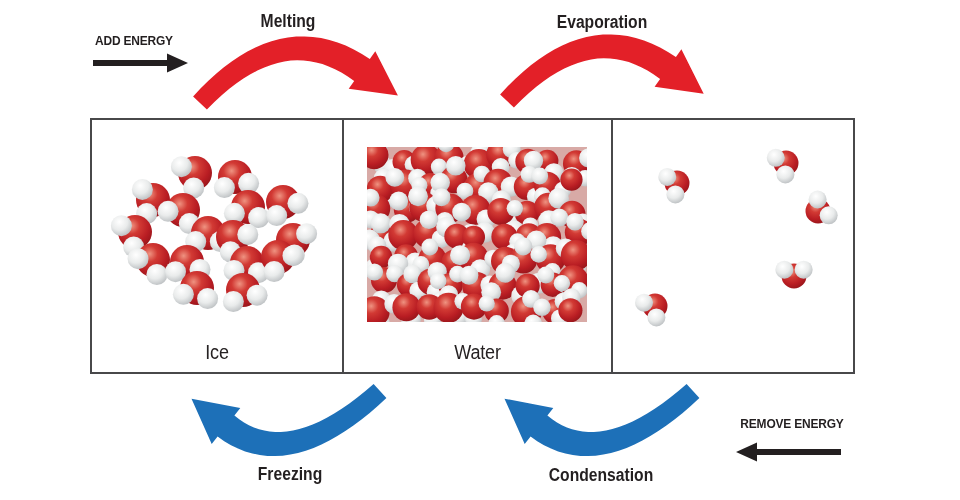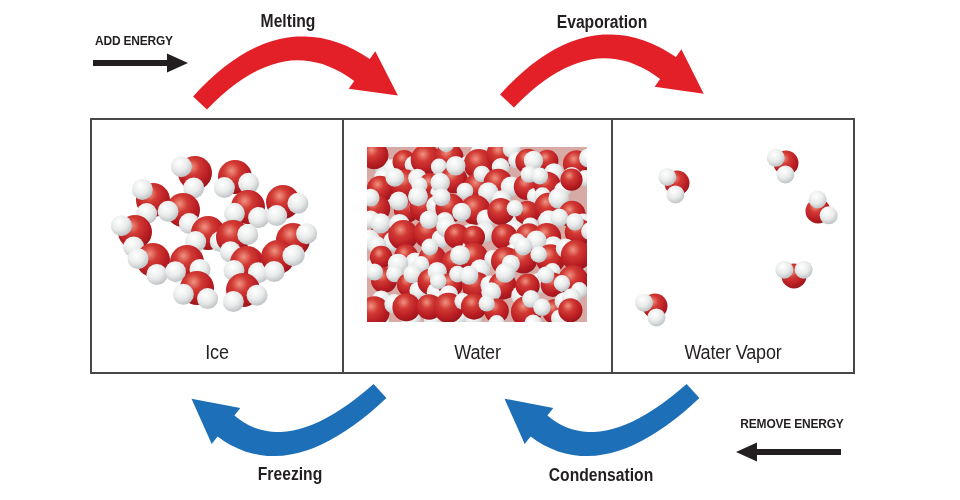--- a/index.html
+++ b/index.html
@@ -24,23 +24,20 @@
 <body>
 
 <div class="canvas">
 
   <div class="boxes">
     <div class="panel p1">
       <div class="panel-label">Ice</div>
     </div>
     <div class="panel p2">
       <div class="panel-label">Water</div>
-    </div>
-    <div class="panel p3">
-      <div class="panel-label">Water Vapor</div>
     </div>
   </div>
 
   <svg id="gfx" class="gfx" width="960" height="500" viewBox="0 0 960 500">
       <defs>
         <radialGradient id="gO" cx="40%" cy="32%" r="78%">
           <stop offset="0%" stop-color="#ef9381"></stop>
           <stop offset="30%" stop-color="#d23a34"></stop>
           <stop offset="65%" stop-color="#b91d23"></stop>
           <stop offset="100%" stop-color="#8c1318"></stop>

